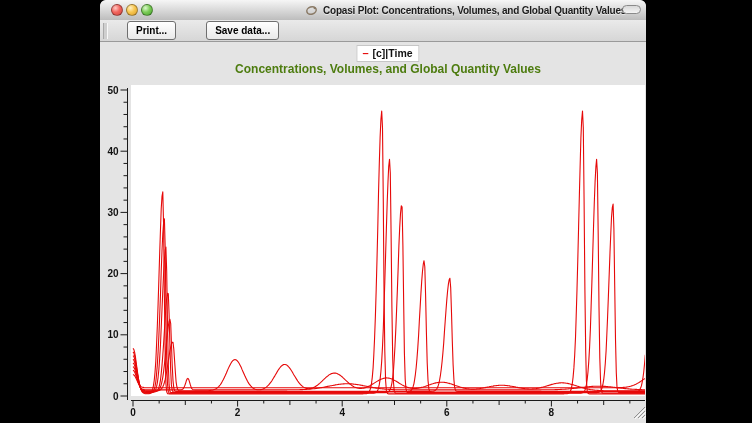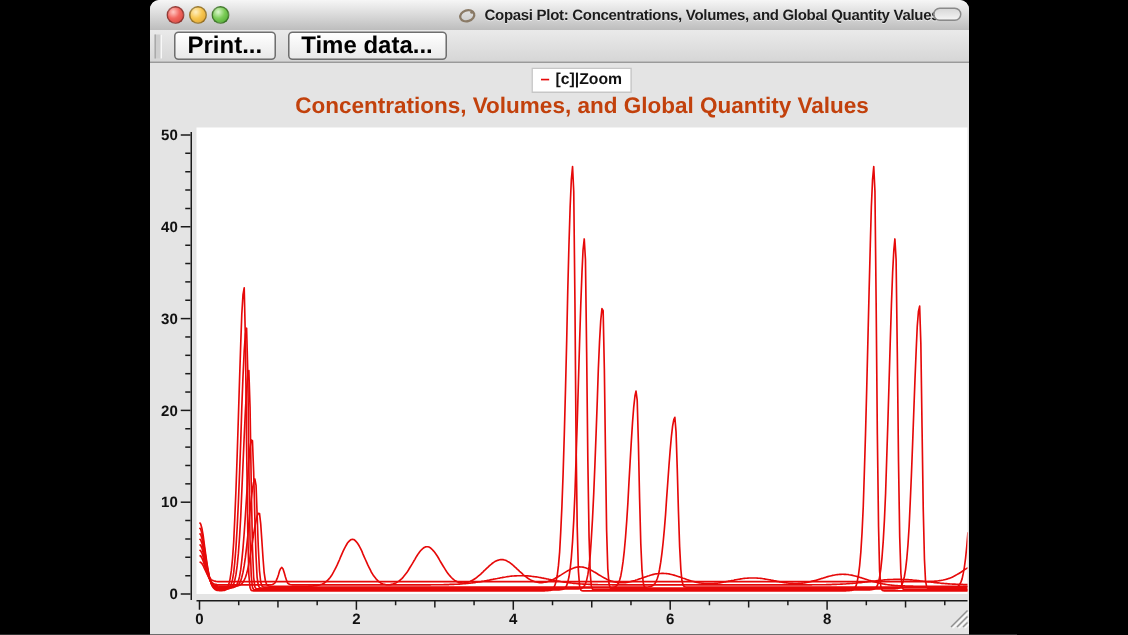--- a/index.html
+++ b/index.html
@@ -22,32 +22,32 @@
   .wtitle{font-size:10px;font-weight:700;color:#1c1c1c;text-shadow:0 1px 0 rgba(255,255,255,.55);
           letter-spacing:-.2px;}
   .ovalbtn{position:absolute;right:5px;top:5px;width:19px;height:9px;border-radius:5px;
            border:1px solid #8a8a8a;background:linear-gradient(#d8d8d8,#f4f4f4);box-sizing:border-box;}
   
   .toolbar{position:absolute;left:0;top:20px;width:100%;height:22px;
            background:linear-gradient(#eaeaea,#d6d6d6);border-bottom:1px solid #9a9a9a;
            box-sizing:border-box;display:flex;align-items:center;}
   .handle{width:3px;height:16px;margin:0 4px 0 3px;border-left:1px solid #aaa;
           border-right:1px solid #f8f8f8;background:#cfcfcf;}
-  .tbtn{margin:0 4px;height:19px;padding:0 8px;font-family:"Liberation Sans",sans-serif;
-        font-size:16px;font-weight:700;color:#000;background:linear-gradient(#ffffff,#e9e9e9);
+  .tbtn{margin:0 15px;height:19px;padding:0 8px;font-family:"Liberation Sans",sans-serif;
+        font-size:10px;font-weight:700;color:#000;background:linear-gradient(#ffffff,#e9e9e9);
         border:1px solid #6f6f6f;border-radius:3px;line-height:17px;}
   
   .content{position:absolute;left:0;top:42px;width:546px;height:381px;background:#e4e4e4;}
   .legend{position:absolute;left:288px;top:3px;transform:translateX(-50%);
           background:#fff;border:1px solid #c6c6c6;padding:1px 6px 1px 5px;
           display:inline-flex;align-items:center;gap:4px;height:13px;}
   .legend-marker{color:#e60909;font-weight:700;font-size:11px;line-height:11px;}
   .legend-label{font-size:10.5px;font-weight:700;color:#111;line-height:11px;}
   .chart-title{position:absolute;left:30px;right:0;top:20px;text-align:center;
-               font-size:15px;font-weight:700;color:#c2410c;}
+               font-size:12px;font-weight:700;color:#4d7c0f;}
   #plot-svg{position:absolute;left:0;top:36px;}
   #plot-svg text{font-family:"Liberation Sans",sans-serif;font-size:10px;font-weight:700;fill:#111;}
   .grip{position:absolute;left:532px;top:363px;}
 </style>
 </head>
 <body>
 
 <div class="screen">
   <div class="window">
 
@@ -63,27 +63,27 @@
           <circle cx="9.6" cy="4.1" r="1.1" fill="#8a7a66"></circle>
         </svg>
         <span class="wtitle">Copasi Plot: Concentrations, Volumes, and Global Quantity Values</span>
       </div>
       <span class="ovalbtn"></span>
     </div>
 
     <div class="toolbar">
       <span class="handle"></span>
       <button class="tbtn">Print...</button>
-      <button class="tbtn">Time data...</button>
+      <button class="tbtn">Save data...</button>
     </div>
 
     <div class="content">
       <div class="legend">
         <span class="legend-marker" style="color: rgb(230, 9, 9);">–</span>
-        <span class="legend-label">[c]|Zoom</span>
+        <span class="legend-label">[c]|Time</span>
       </div>
       <div class="chart-title">Concentrations, Volumes, and Global Quantity Values</div>
 
       <svg id="plot-svg" width="546" height="345" viewBox="0 0 546 345">
           <defs>
             <clipPath id="cv">
               <rect x="31" y="7" width="514" height="311"></rect>
             </clipPath>
           </defs>
           <rect x="31" y="7" width="514" height="311" fill="#ffffff"></rect>

